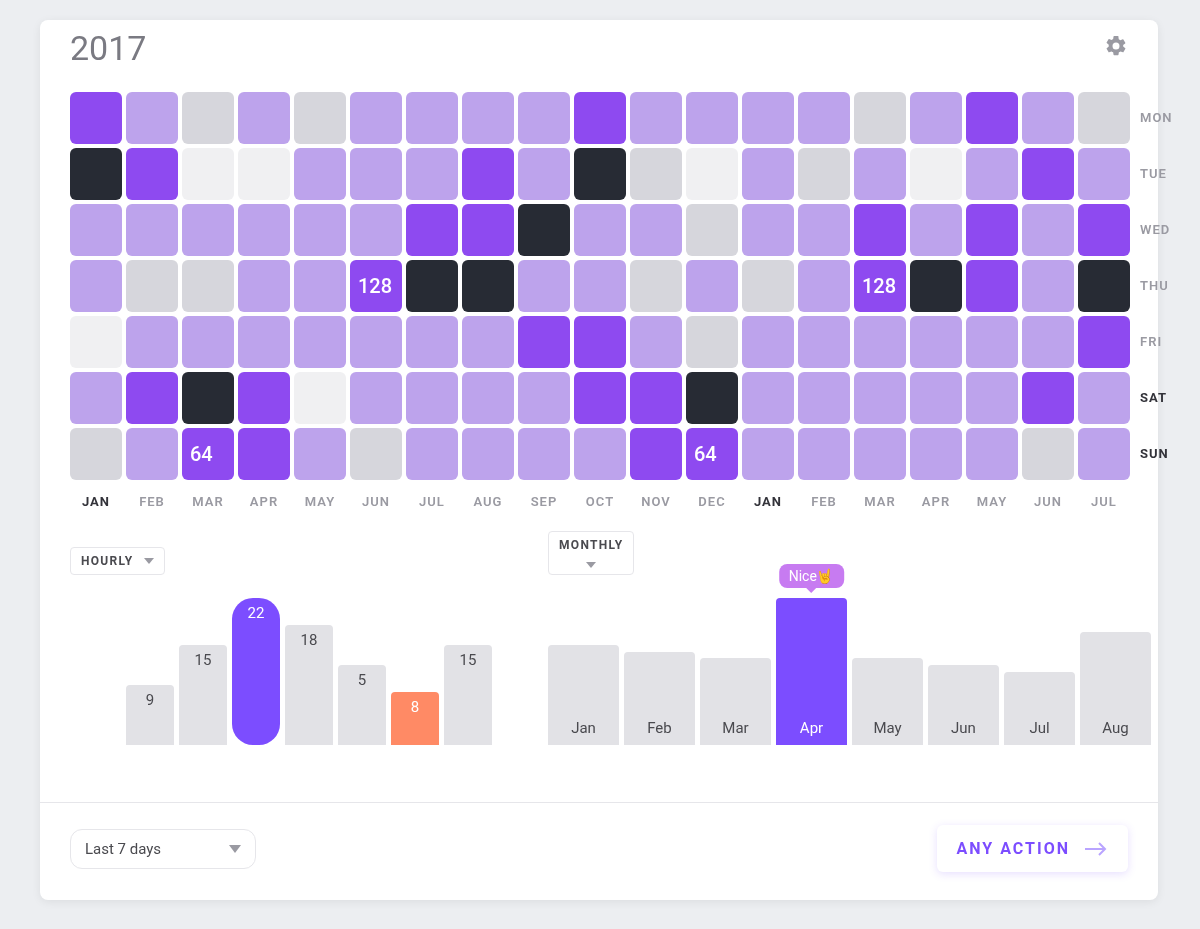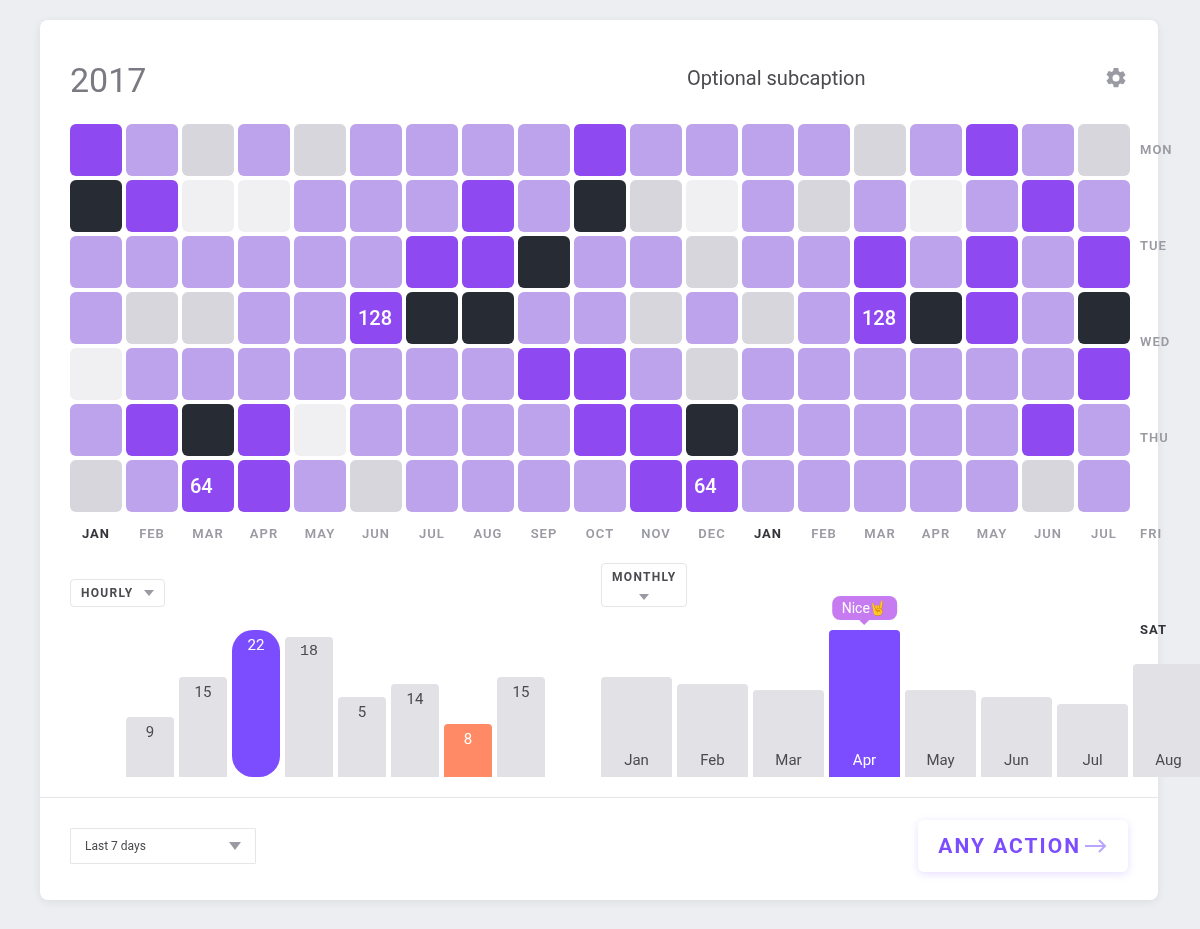--- a/index.html
+++ b/index.html
@@ -17,40 +17,40 @@
     --orange:#ff8a65;
   }
   *{box-sizing:border-box;}
   body{
     margin:0;background:#eceef1;font-family:-apple-system,BlinkMacSystemFont,"Segoe UI",Roboto,sans-serif;
     width:1200px;height:929px;overflow:hidden;
   }
   .card{
     position:absolute;left:40px;top:20px;width:1118px;height:880px;
     background:var(--card);border-radius:8px;box-shadow:0 2px 10px rgba(0,0,0,.07);
-    padding:40px 30px 24px;
+    padding:8px 30px 24px;
   }
   .headers{display:flex;align-items:flex-start;}
   .h-left{flex:0 0 617px;}
   .h-right{flex:1;position:relative;}
   .year{font-size:34px;font-weight:400;color:var(--ink-muted);margin:0 0 6px;}
   .subcap{font-size:20px;color:var(--ink);margin:6px 0 14px;}
   .gear{position:absolute;right:0;top:6px;}
   .gear svg{width:24px;height:24px;fill:#9a9aa2;}
   
   .heatmap{position:relative;margin-top:18px;}
   .hm-grid{display:grid;grid-template-columns:repeat(19,52px);grid-auto-rows:52px;gap:4px;width:1060px;}
   .cell{border-radius:6px;position:relative;}
   .cell span{position:absolute;left:8px;top:50%;transform:translateY(-50%);color:#fff;font-size:20px;font-weight:500;}
   .c-grey{background:var(--cell-grey);}
   .c-pale{background:var(--cell-pale);}
   .c-p1{background:var(--cell-purple1);}
   .c-p2{background:var(--cell-purple2);}
   .c-dark{background:var(--cell-dark);}
-  .row-labels{position:absolute;left:1070px;top:0;display:flex;flex-direction:column;gap:40px;}
+  .row-labels{position:absolute;left:1070px;top:0;display:flex;flex-direction:column;}
   .row-labels span{height:56px;line-height:52px;font-size:13px;letter-spacing:1px;color:var(--ink-light);font-weight:600;}
   .row-labels span.bold{color:#33333a;font-weight:700;}
   .months{display:grid;grid-template-columns:repeat(19,52px);gap:4px;width:1060px;margin-top:14px;}
   .months span{text-align:center;font-size:13px;letter-spacing:1px;color:var(--ink-light);font-weight:600;}
   .months span.bold{color:#33333a;font-weight:700;}
   
   .minis{display:flex;margin-top:22px;gap:16px;align-items:flex-end;}
   .mini{position:relative;}
   .mini-select{display:inline-flex;align-items:center;border:1px solid var(--border);border-radius:4px;
     padding:6px 10px;font-size:12px;letter-spacing:1.3px;font-weight:700;color:var(--ink);cursor:pointer;gap:10px;}
@@ -66,38 +66,37 @@
   .mini-right .bar{width:71px;}
   .mini-right .lbl{position:absolute;left:0;right:0;bottom:8px;font-size:15px;color:var(--ink);}
   .mini-right .lbl.white{color:#fff;}
   .tooltip{position:absolute;top:-34px;left:50%;transform:translateX(-50%);
     background:#c77bf1;color:#fff;font-size:14px;padding:4px 10px;border-radius:8px;white-space:nowrap;}
   .tooltip:after{content:"";position:absolute;left:50%;bottom:-5px;transform:translateX(-50%);
     border:5px solid transparent;border-top-color:#c77bf1;border-bottom:none;}
   
   .footer{position:absolute;left:0;right:0;bottom:0;border-top:1px solid var(--border);
     padding:22px 30px 28px;display:flex;align-items:center;justify-content:space-between;}
-  .range-select{display:inline-flex;align-items:center;border:1px solid var(--border);border-radius:1px;
-    padding:10px 14px;font-size:12px;color:var(--ink);min-width:186px;justify-content:space-between;cursor:pointer;}
+  .range-select{display:inline-flex;align-items:center;border:1px solid var(--border);border-radius:12px;
+    padding:10px 14px;font-size:15px;color:var(--ink);min-width:186px;justify-content:space-between;cursor:pointer;}
   .range-select svg{width:12px;height:8px;fill:#9a9aa2;}
-  .cta{display:inline-flex;align-items:center;gap:3px;font-size:21px;letter-spacing:2px;font-weight:700;
+  .cta{display:inline-flex;align-items:center;gap:14px;font-size:16px;letter-spacing:2px;font-weight:700;
     color:var(--accent);padding:14px 20px;border-radius:6px;box-shadow:0 2px 8px rgba(124,77,255,.18);cursor:pointer;background:#fff;}
   .cta svg{width:24px;height:14px;stroke:#b9a4ff;stroke-width:2;fill:none;}
 </style>
 </head>
 <body>
 
 <div class="card">
 
   <div class="headers">
     <div class="h-left">
       <div class="year">2017</div>
     </div>
     <div class="h-right">
-      <div class="subcap">Optional subcaption</div>
       <div class="gear">
         <svg viewBox="0 0 24 24">
             <path d="M19.14 12.94a7.14 7.14 0 0 0 .05-.94 7.14 7.14 0 0 0-.05-.94l2.03-1.58a.5.5 0 0 0 .12-.64l-1.92-3.32a.5.5 0 0 0-.61-.22l-2.39.96a7.03 7.03 0 0 0-1.62-.94l-.36-2.54A.5.5 0 0 0 14 2h-4a.5.5 0 0 0-.49.42l-.36 2.54c-.58.24-1.12.55-1.62.94l-2.39-.96a.5.5 0 0 0-.61.22L2.61 8.48a.5.5 0 0 0 .12.64l2.03 1.58c-.03.31-.05.63-.05.94s.02.63.05.94L2.73 14.16a.5.5 0 0 0-.12.64l1.92 3.32c.14.24.43.33.61.22l2.39-.96c.5.39 1.04.7 1.62.94l.36 2.54c.4.24.25.42.49.42h4c.24 0 .45-.18.49-.42l.36-2.54c.58-.24 1.12-.55 1.62-.94l2.39.96c.18.11.47.02.61-.22l1.92-3.32a.5.5 0 0 0-.12-.64l-2.03-1.58zM12 15.5A3.5 3.5 0 1 1 12 8.5a3.5 3.5 0 0 1 0 7z"></path>
           </svg>
       </div>
     </div>
   </div>
 
   <div class="heatmap">
     <div class="hm-grid" id="hm-grid">
@@ -286,28 +285,25 @@
       <div class="bars" id="bars-hourly">
           <div class="bar grey" style="height: 60px;">
             <div class="v">9</div>
           </div>
           <div class="bar grey" style="height: 100px;">
             <div class="v">15</div>
           </div>
           <div class="bar purple" style="height: 147px; border-radius: 21px;">
             <div class="v white">22</div>
           </div>
-          <div class="bar grey" style="height: 140px; font-family: Liberation Mono, monospace;">
+          <div class="bar grey" style="height: 120px;">
             <div class="v">18</div>
           </div>
           <div class="bar grey" style="height: 80px;">
             <div class="v">5</div>
-          </div>
-          <div class="bar grey" style="height: 93px;">
-            <div class="v">14</div>
           </div>
           <div class="bar orange" style="height: 53px;">
             <div class="v white">8</div>
           </div>
           <div class="bar grey" style="height: 100px;">
             <div class="v">15</div>
           </div>
         </div>
     </div>
 

